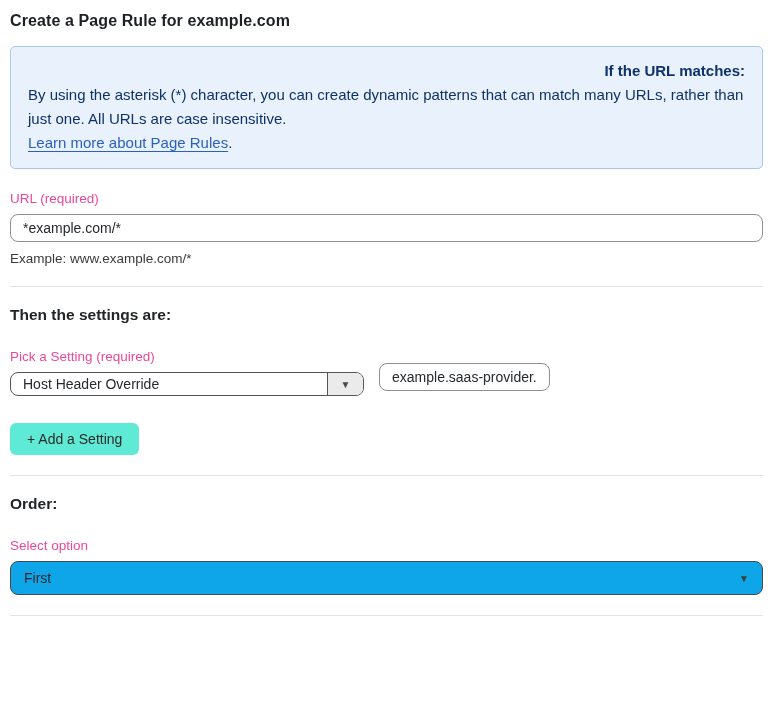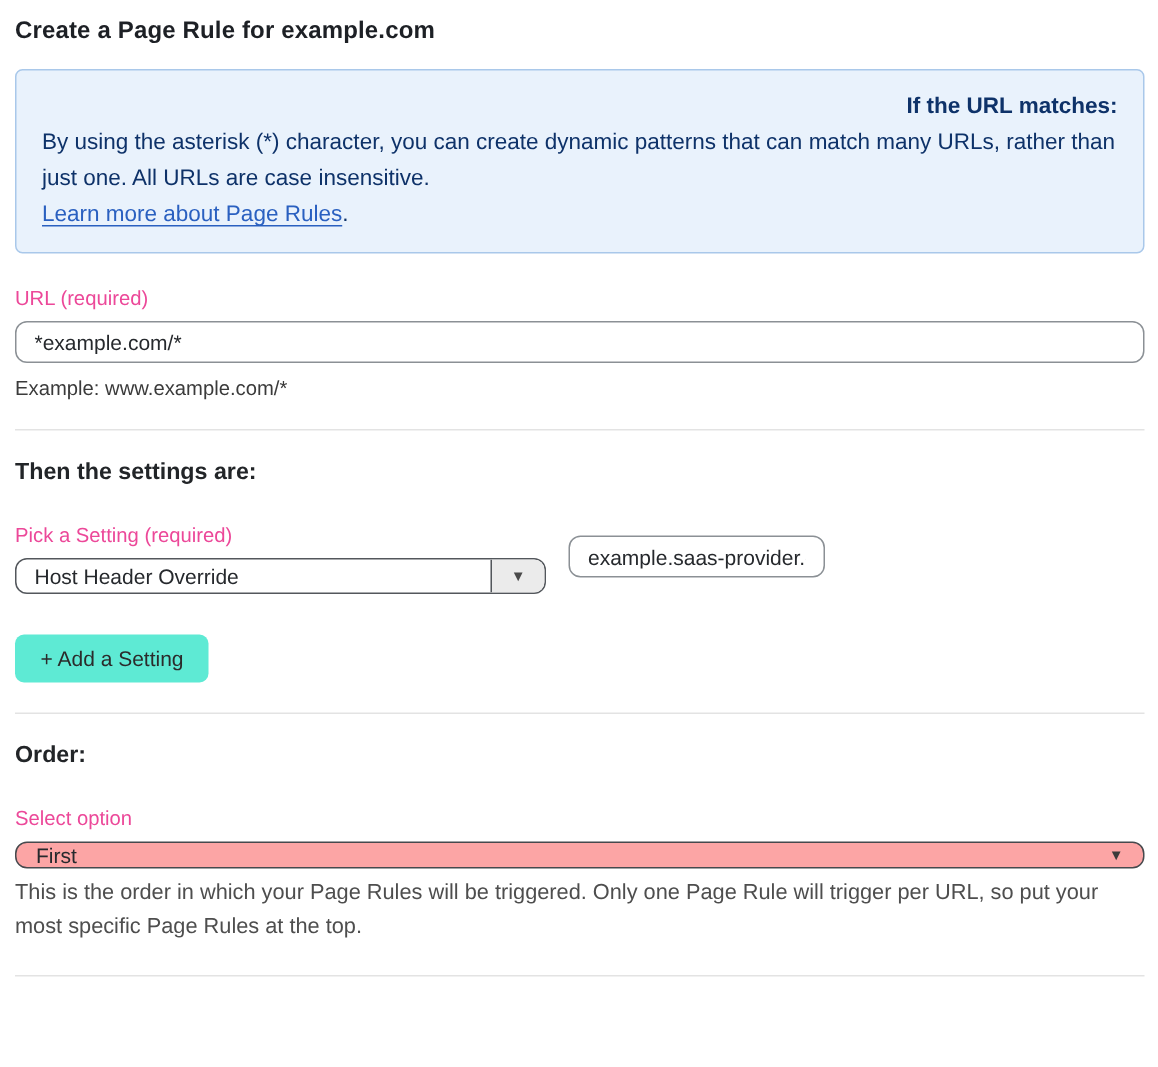--- a/index.html
+++ b/index.html
@@ -60,21 +60,21 @@
   .divider {
     border: none; border-top: 1px solid #e3e3e3;
     margin: 20px 0 19px 0;
   }
 
   h2.section-heading {
     font-size: 15.5px; font-weight: 700; color: #222528;
     margin: 0 0 25px 0;
   }
 
-  .settings-row { display: flex; align-items: flex-start; }
+  .settings-row { display: flex; align-items: center; }
   .setting-col { width: 354px; margin-right: 15px; }
   .value-col { margin-top: 8px; }
 
   .custom-select {
     height: 24px;
     border: 1px solid #53575c;
     border-radius: 8px;
     background: #fff;
     display: flex; align-items: stretch;
     overflow: hidden;
@@ -98,24 +98,24 @@
     border: none; cursor: pointer;
   }
   .btn-gray {
     background: #5eead4; color: #2b2b2b;
     font-size: 14px; height: 32px; padding: 0 17px;
     border-radius: 6px;
   }
   .add-setting-btn { margin-top: 27px; }
 
   .order-select {
-    height: 18px; width: 100%;
+    height: 34px; width: 100%;
     border: 1px solid #46494d;
     border-radius: 8px;
-    background: #fca5a5;
+    background: #0ea5e9;
     display: flex; align-items: center;
     padding: 0 13px;
     font-size: 14px; color: #26292d;
     cursor: pointer;
     position: relative;
   }
   .order-select .order-arrow {
     position: absolute; right: 13px;
     font-size: 10px; color: #3c3c3c;
   }
@@ -165,19 +165,18 @@
 
   <hr class="divider">
 
   <h2 class="section-heading">Order:</h2>
 
   <label class="field-label">Select option</label>
   <div class="order-select">
     <span>First</span>
     <span class="order-arrow">▼</span>
   </div>
-  <div class="order-hint">This is the order in which your Page Rules will be triggered. Only one Page Rule will trigger per URL, so put your most specific Page Rules at the top.</div>
 
   <hr class="divider">
 
   
 
 </div>
 
 </body></html>

